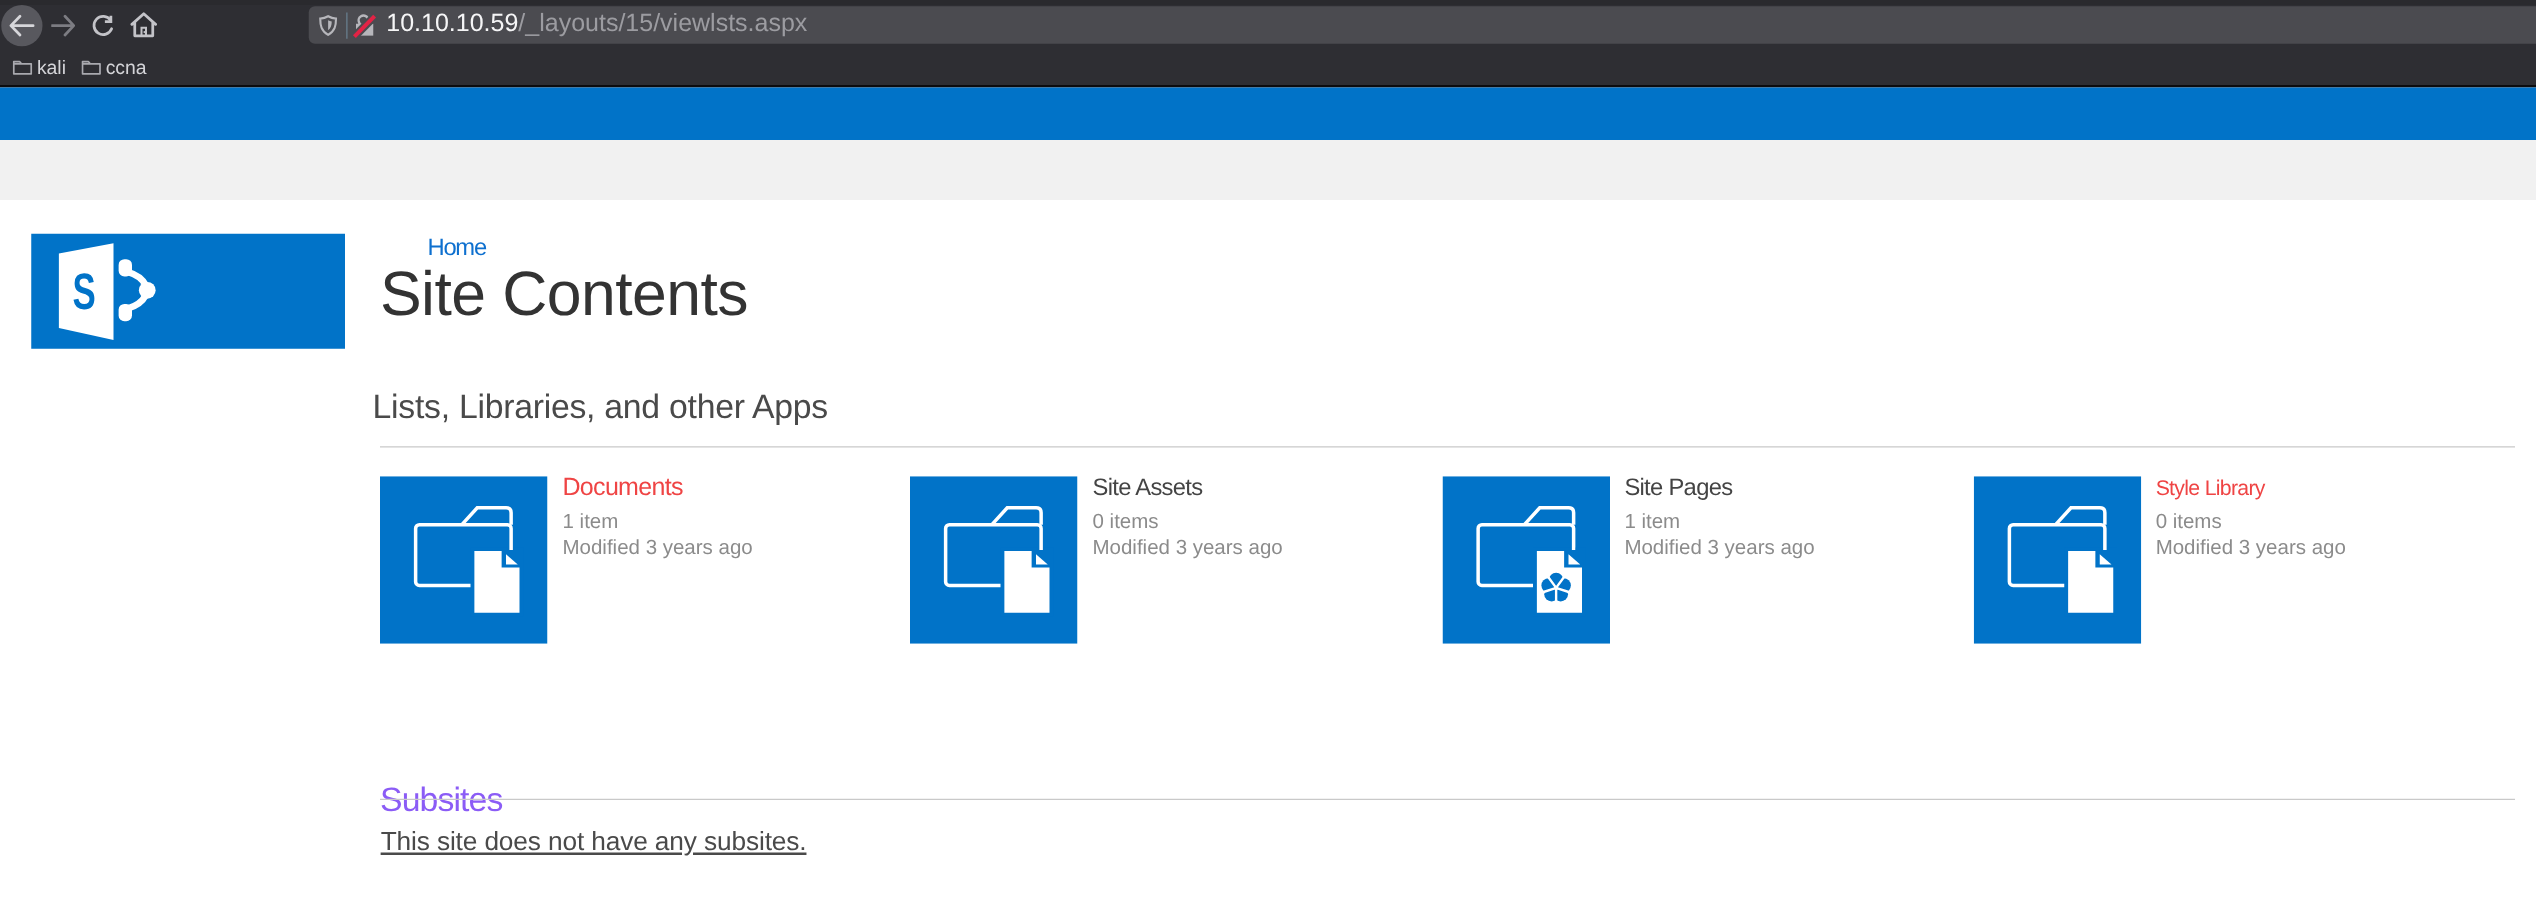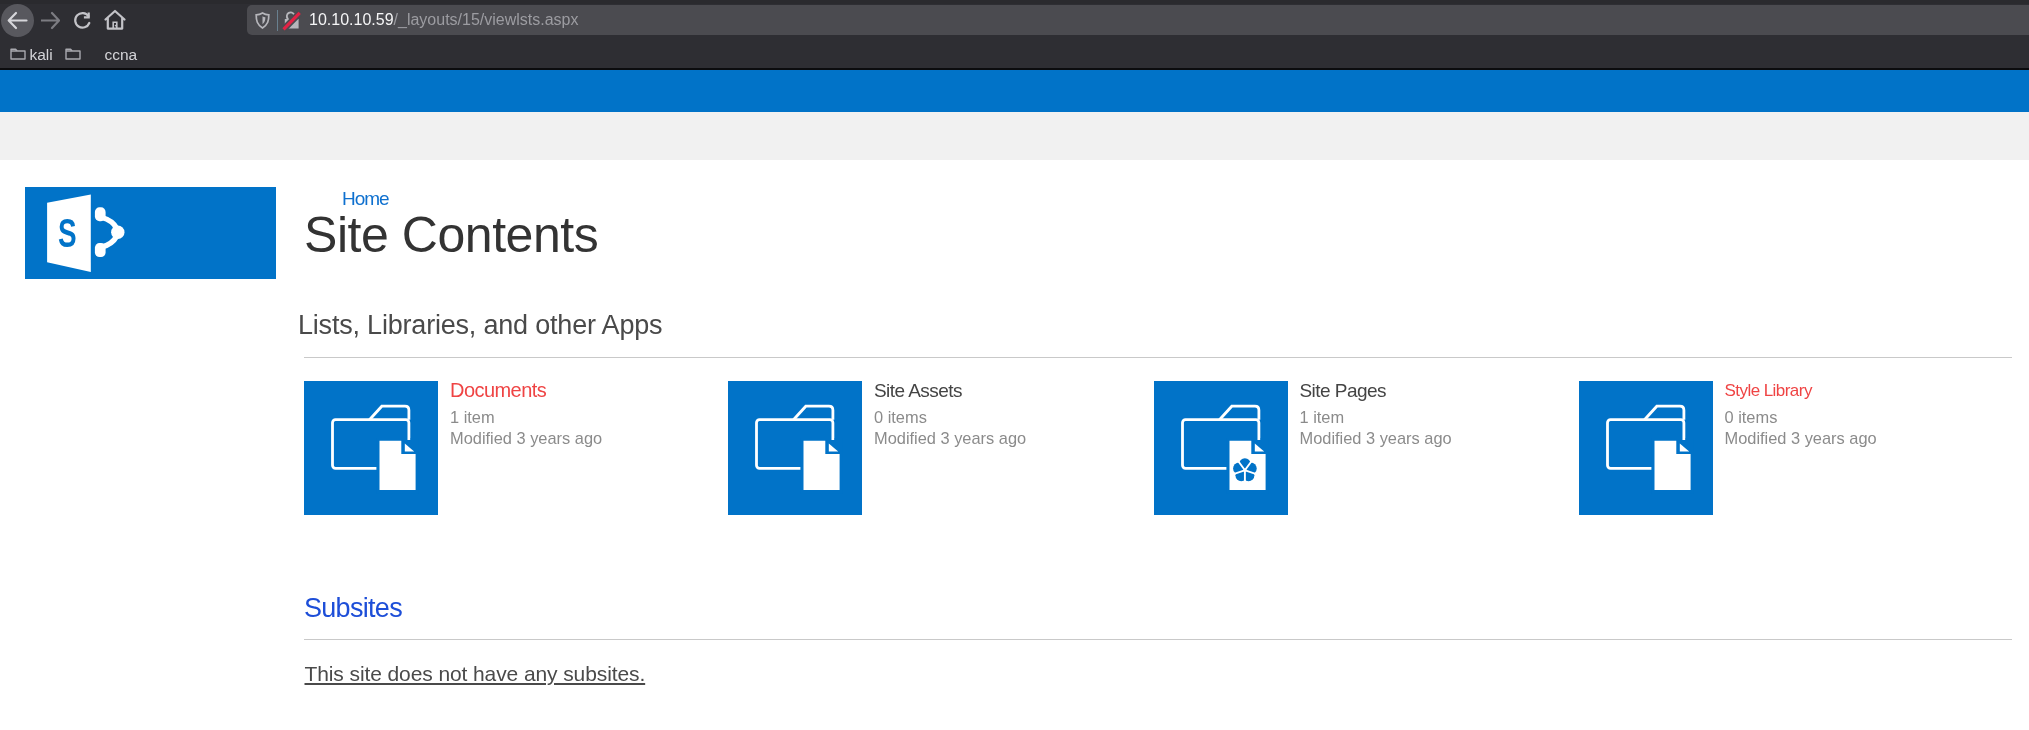--- a/index.html
+++ b/index.html
@@ -45,30 +45,30 @@
 
 <svg class="abs" style="left:282px;top:9px;" width="20" height="23" viewBox="0 0 20 23">
   <g transform="rotate(-30 9.7 9)">
       <path d="M5.8 11 V7.3 A 3.9 4.1 0 0 1 13.6 7.3 V9.5" stroke="#b6b6bb" stroke-width="2" fill="none"></path>
     </g>
   <rect x="2.8" y="10" width="13.8" height="9.5" fill="#b6b6bb"></rect>
   <path d="M0.8 21 L18.4 3.2" stroke="#4b4b50" stroke-width="6.5" fill="none"></path>
   <path d="M1.5 20.3 L17.7 3.9" stroke="#e22345" stroke-width="3.2" fill="none"></path>
 </svg>
 
-<div class="abs" style="left:309px;top:5px;height:43px;line-height:29.7px;font-size:16px;color:#f5f5f6;white-space:pre;">10.10.10.59<span style="color:#9c9ca1;">/_layouts/15/viewlsts.aspx</span></div>
+<div class="abs" style="left:309px;top:5px;height:43px;line-height:29.7px;font-size:20px;color:#f5f5f6;white-space:pre;">10.10.10.59<span style="color:#9c9ca1;">/_layouts/15/viewlsts.aspx</span></div>
 
 <svg class="abs" style="left:10px;top:47px;" width="16" height="13" viewBox="0 0 16 13">
   <path d="M1 2.2 H5.6 L7.2 4 H15 V12 H1 Z M1 4 H7" stroke="#a9a9af" stroke-width="1.4" fill="none" stroke-linejoin="round"></path>
 </svg>
 <div class="abs" style="left:29.5px;top:47.2px;font-size:15.5px;line-height:15.5px;color:#d4d4d8;">kali</div>
 <svg class="abs" style="left:65px;top:47px;" width="16" height="13" viewBox="0 0 16 13">
   <path d="M1 2.2 H5.6 L7.2 4 H15 V12 H1 Z M1 4 H7" stroke="#a9a9af" stroke-width="1.4" fill="none" stroke-linejoin="round"></path>
 </svg>
-<div class="abs" style="left:84.5px;top:47.2px;font-size:15.5px;line-height:15.5px;color:#d4d4d8;margin-left:20px;">ccna</div>
+<div class="abs" style="left:84.5px;top:47.2px;font-size:15.5px;line-height:15.5px;color:#d4d4d8;">ccna</div>
 
 <div class="abs" style="left:0;top:70px;width:2029px;height:42px;background:#0173c8;"></div>
 <div class="abs" style="left:0;top:112px;width:2029px;height:48px;background:#f1f1f1;"></div>
 
 <div class="abs" style="left:25px;top:186.8px;width:251px;height:92.7px;background:#0173c8;">
 <svg width="251" height="93" viewBox="0 0 251 93" style="position:absolute;left:0;top:0;">
   <polygon points="22.1,15.8 65.8,7.5 65.8,85 22.1,75.3" fill="#ffffff"></polygon>
   <text x="48.4" y="60" font-family="Liberation Sans" font-size="41" font-weight="bold" fill="#0173c8" transform="scale(0.68 1)">S</text>
   <path d="M77 30.5 Q87.5 33.5 91.5 41" stroke="#ffffff" stroke-width="5.4" fill="none"></path>
   <path d="M91.5 49.4 Q87.5 56.9 77 59.9" stroke="#ffffff" stroke-width="5.4" fill="none"></path>
@@ -153,15 +153,15 @@
     <path d="M65.5 38.7 L77.8 25.2 H100.9 Q104.9 25.2 104.9 29.2 V38.7"></path>
   </g>
   <polygon points="72.4,56.9 102.2,56.9 102.2,58.9 106.6,58.9 106.6,56.9 114.6,56.9 114.6,112.3 72.4,112.3" fill="#0173c8"></polygon>
   <polygon points="75.5,59.7 97.3,59.7 97.3,72.9 111.6,72.9 111.6,109.1 75.5,109.1" fill="#ffffff"></polygon>
   <polygon points="100.8,62.4 100.8,70.5 110.2,70.5" fill="#ffffff"></polygon>
 </svg>
 </div>
 <div class="abs" style="left:1724.5px;top:380.5px;font-size:17px;line-height:19px;letter-spacing:-0.55px;color:#ef4444;">Style Library</div>
 <div class="abs" style="left:1724.5px;top:407.1px;font-size:16.4px;line-height:21.3px;color:#8b8b8b;">0 items<br>Modified 3 years ago</div>
 
-<div class="abs" style="left:304px;top:595px;font-size:27px;line-height:27px;letter-spacing:-0.7px;color:#1d4ed8;">Subsites</div>
+<div class="abs" style="left:304px;top:627px;font-size:27px;line-height:27px;letter-spacing:-0.7px;color:#8b5cf6;">Subsites</div>
 <div class="abs" style="left:304px;top:638.6px;width:1708px;height:1px;background:#c9c9c9;"></div>
 <div class="abs" style="left:304.5px;top:663.1px;font-size:21px;line-height:21px;letter-spacing:-0.1px;color:#4a4a4a;text-decoration:underline;">This site does not have any subsites.</div>
 
 </body></html>

